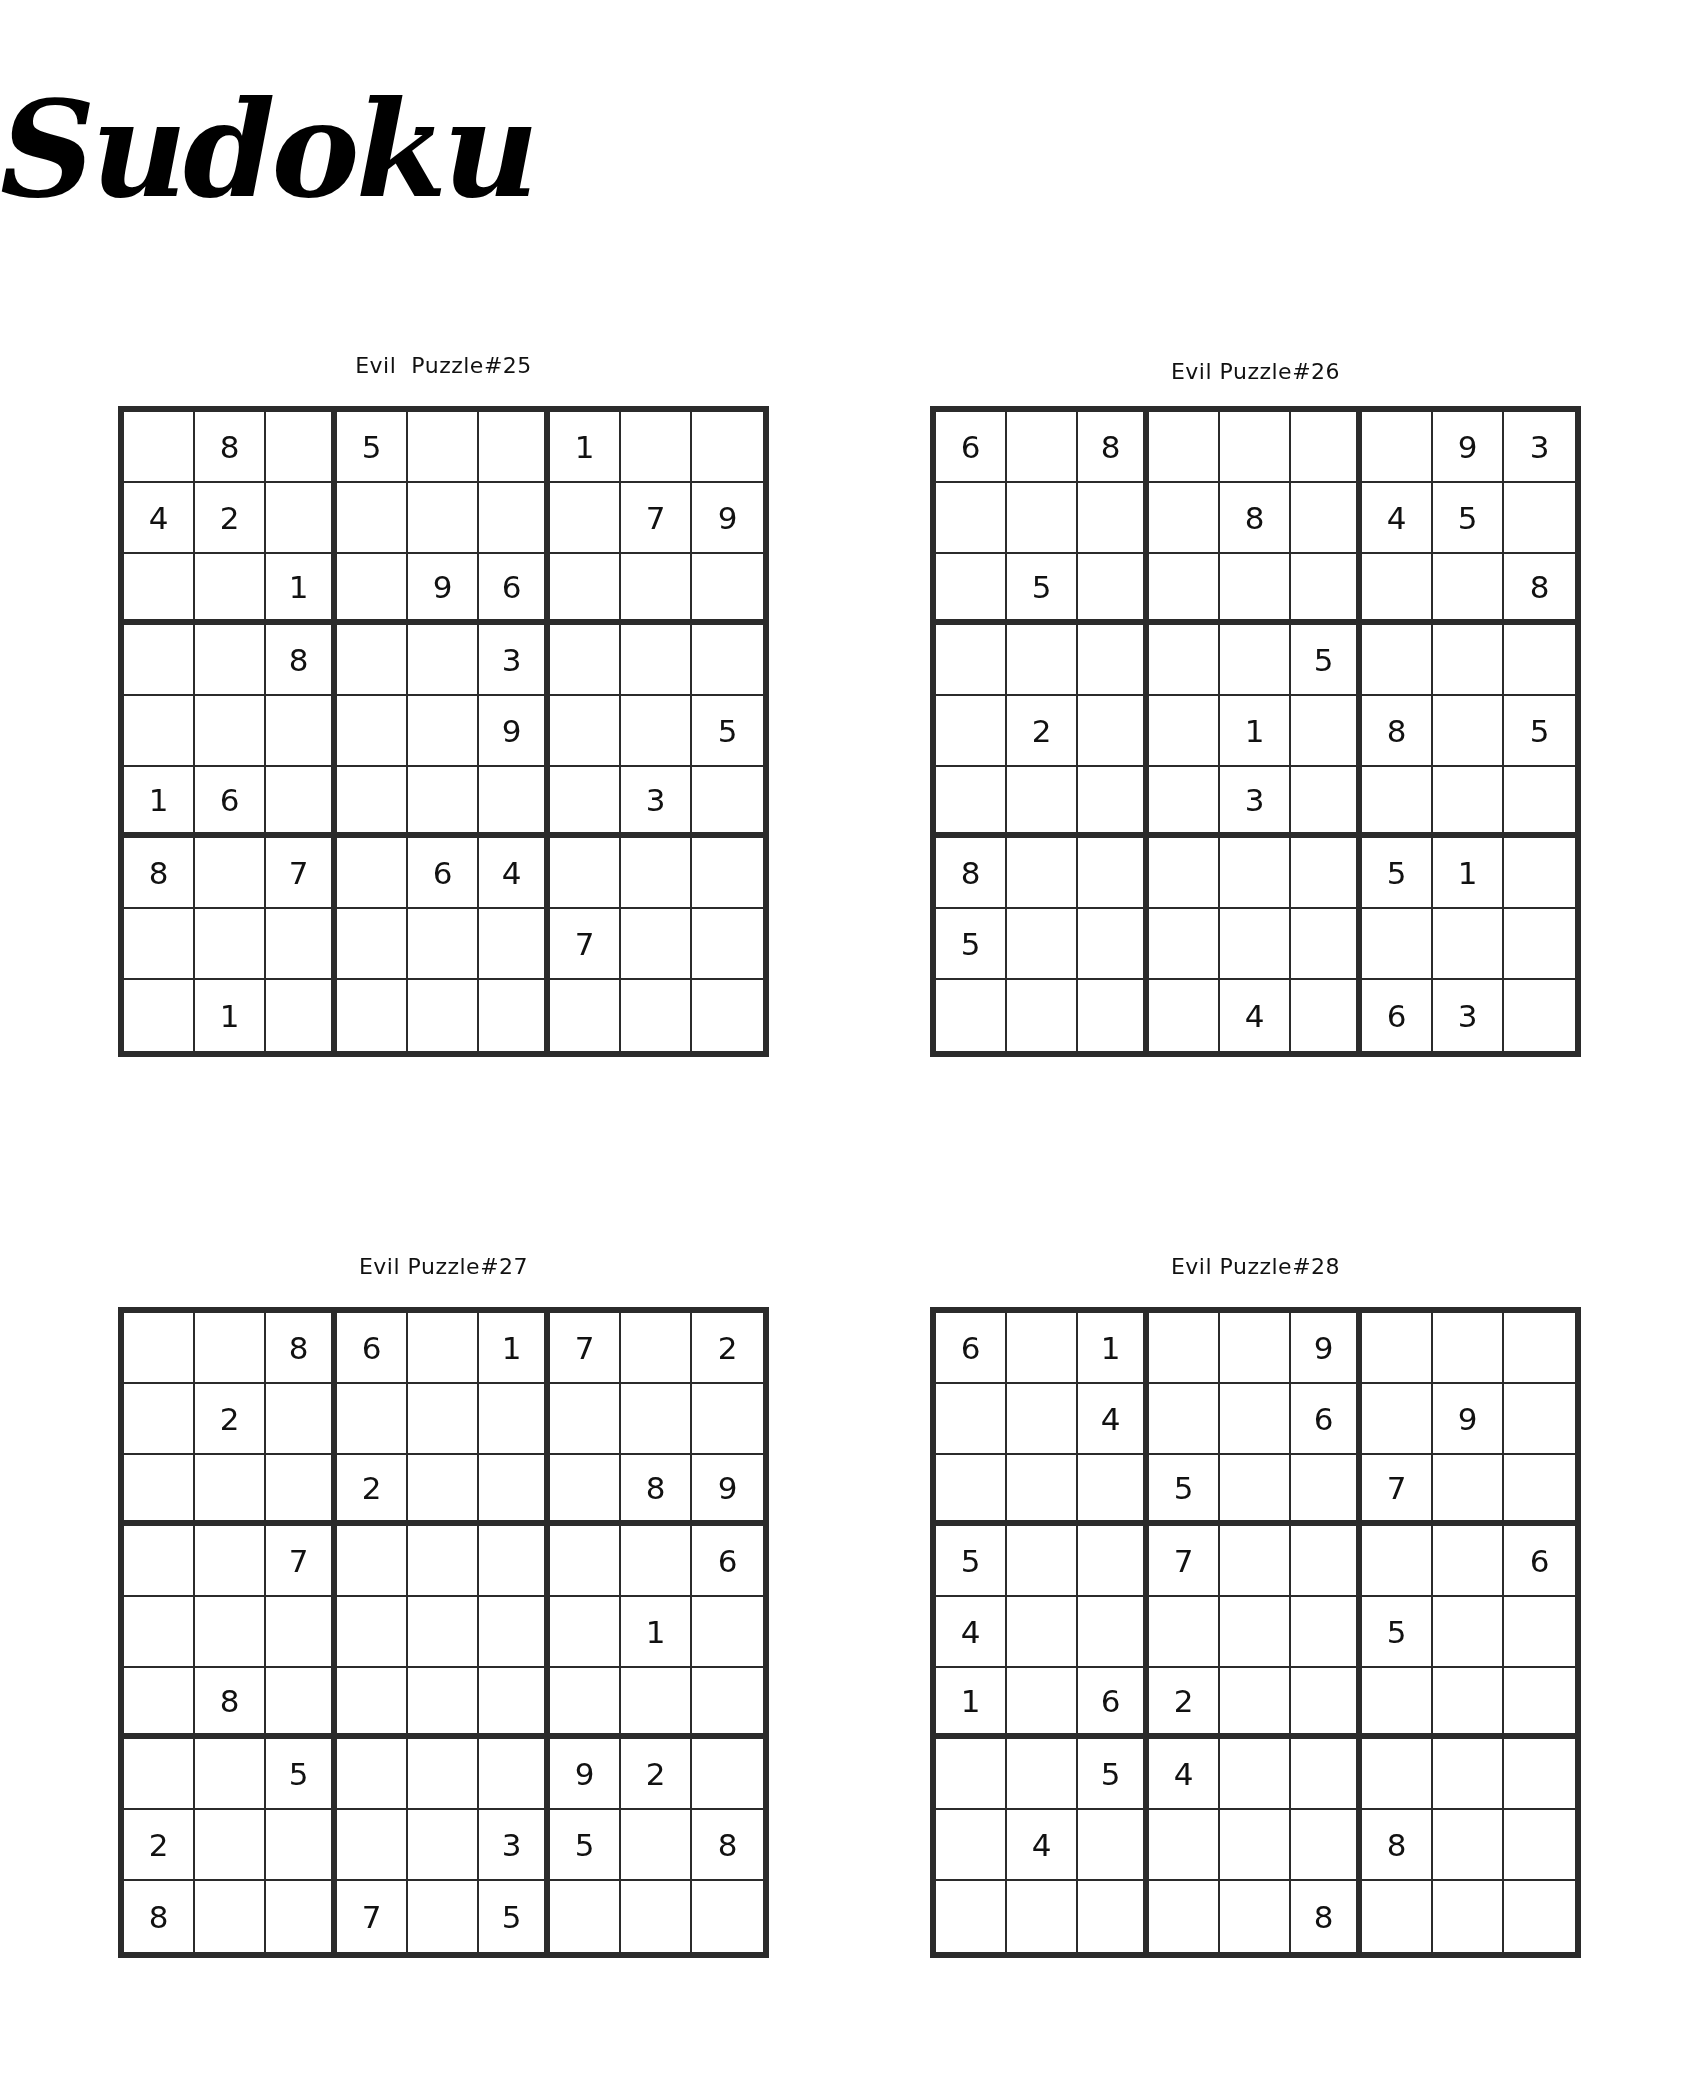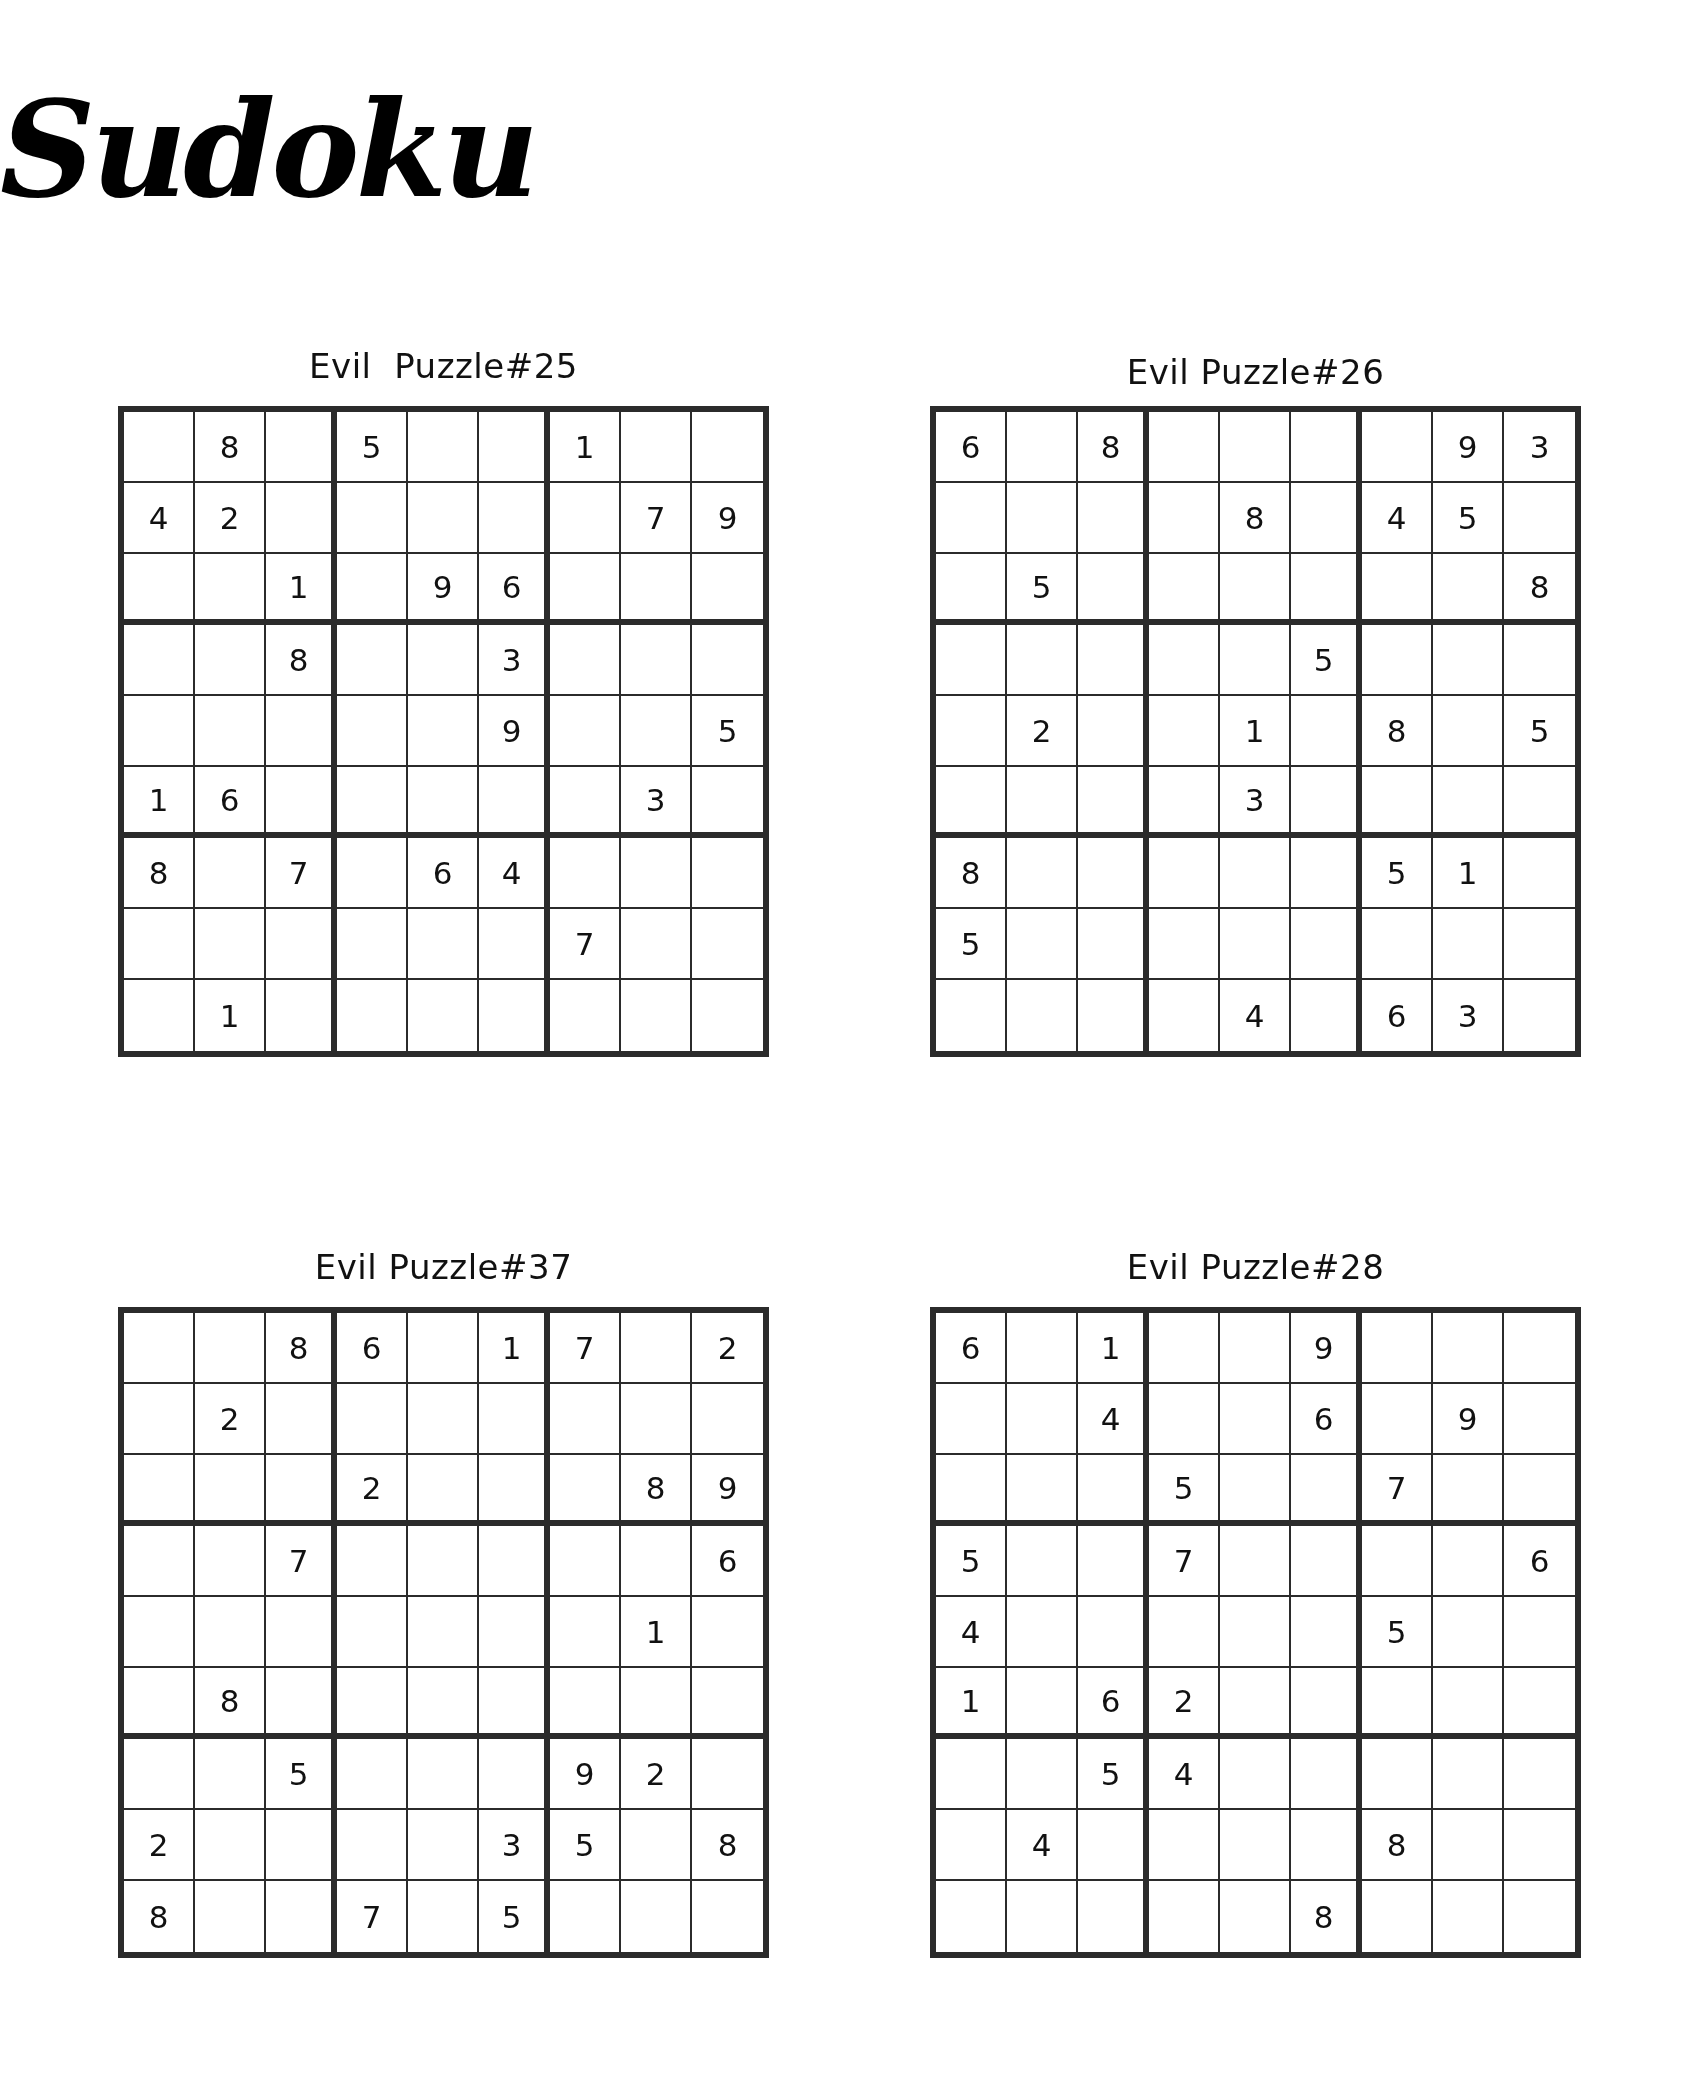--- a/index.html
+++ b/index.html
@@ -32,21 +32,21 @@
     .puzzle {
       position: absolute;
       width: 651px;
     }
     .puzzle-heading {
       position: absolute;
       left: 0;
       width: 651px;
       text-align: center;
       font-family: "DejaVu Sans", sans-serif;
-      font-size: 34px;
+      font-size: 22px;
       line-height: 40px;
       color: #111111;
       letter-spacing: 0.5px;
       white-space: pre;
     }
     .grid {
       position: absolute;
       left: 0;
       width: 651px;
       height: 651px;
@@ -247,21 +247,21 @@
       <div class="cell row-8 col-3"></div>
       <div class="cell row-8 col-4">4</div>
       <div class="cell row-8 col-5 box-right"></div>
       <div class="cell row-8 col-6">6</div>
       <div class="cell row-8 col-7">3</div>
       <div class="cell row-8 col-8"></div>
     </div>
 </div>
 
 <div class="puzzle" id="puzzle-2" style="left:118px; top:0;">
-  <div class="puzzle-heading" style="top:1247px;">Evil Puzzle#37</div>
+  <div class="puzzle-heading" style="top:1247px;">Evil Puzzle#27</div>
   <div class="grid" style="top:1307px;">
       <div class="cell row-0 col-0"></div>
       <div class="cell row-0 col-1"></div>
       <div class="cell row-0 col-2 box-right">8</div>
       <div class="cell row-0 col-3">6</div>
       <div class="cell row-0 col-4"></div>
       <div class="cell row-0 col-5 box-right">1</div>
       <div class="cell row-0 col-6">7</div>
       <div class="cell row-0 col-7"></div>
       <div class="cell row-0 col-8">2</div>

